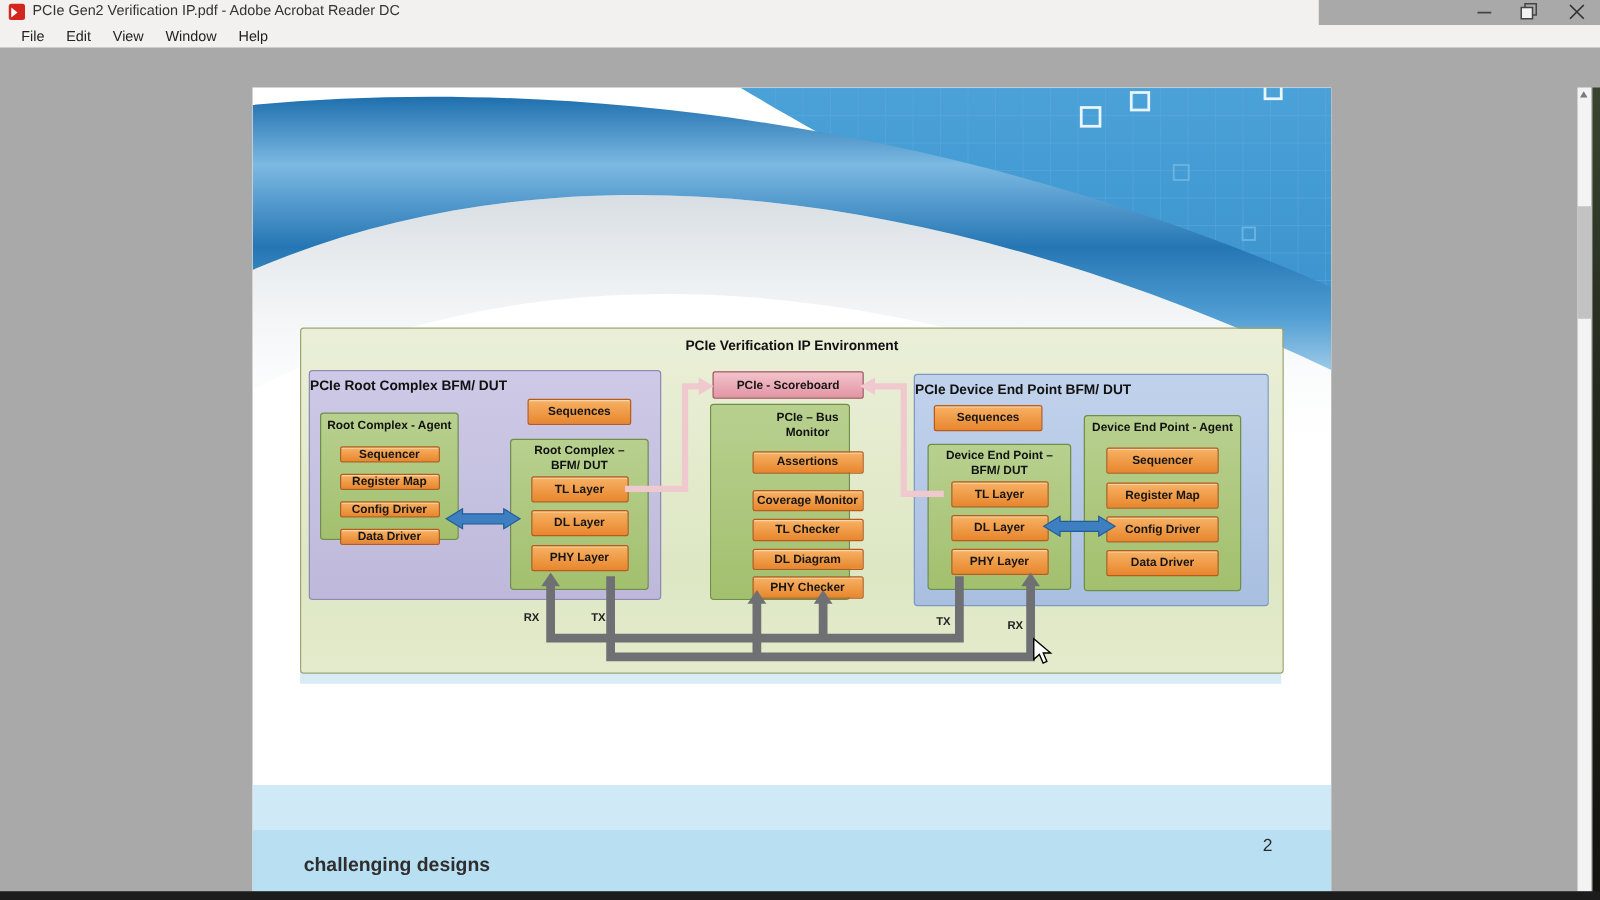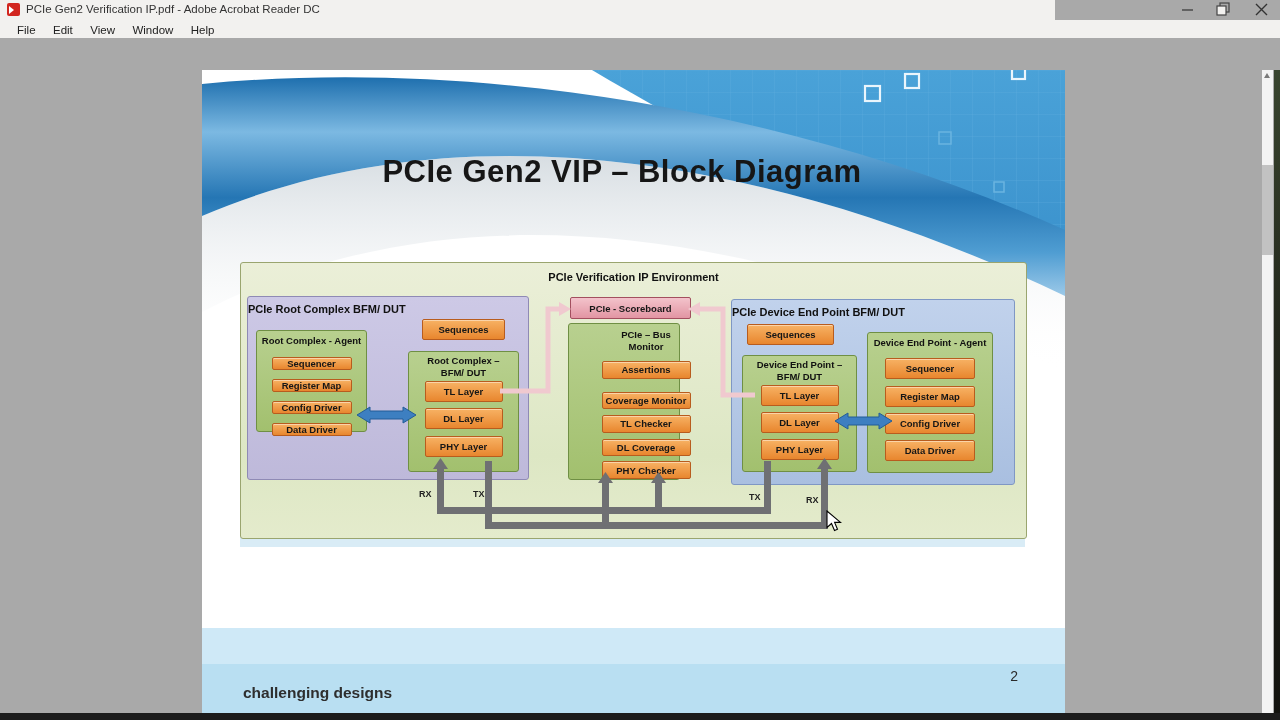--- a/index.html
+++ b/index.html
@@ -117,21 +117,20 @@
         <path d="M390 0 L863 0 L863 196 C688 168 512 72 390 0 Z" fill="url(#grid)"></path>
         <rect x="663" y="16" width="15" height="15" fill="none" stroke="#eaf5fc" stroke-width="2.2"></rect>
         <rect x="703" y="4" width="14" height="14" fill="none" stroke="#eaf5fc" stroke-width="2.2"></rect>
         <rect x="810" y="-4" width="13" height="13" fill="none" stroke="#eaf5fc" stroke-width="2.2"></rect>
         <rect x="737" y="62" width="12" height="12" fill="none" stroke="#6ab4e0" stroke-width="1.5"></rect>
         <rect x="792" y="112" width="10" height="10" fill="none" stroke="#6ab4e0" stroke-width="1.5"></rect>
         <path d="M0 146 C270 30 590 96 863 226 L863 302 C590 172 270 102 0 242 Z" fill="url(#gFade)" opacity="0.8"></path>
         <path d="M0 14 C270 -12 590 38 863 160 L863 226 C590 96 270 30 0 146 Z" fill="url(#gRibbon)"></path>
       </svg>
 
-      <div class="slide-title">PCIe Gen2 VIP – Block Diagram</div>
 
       <div class="env">
         <div class="env-title">PCIe Verification IP Environment</div>
       </div>
 
       <div class="lav">
         <div class="ctitle">PCIe Root Complex BFM/ DUT</div>
       </div>
       <div class="gbox" style="left:54px;top:260px;width:111px;height:102px;">
         <div class="gtitle" style="margin-top:4px;">Root Complex - Agent</div>
@@ -147,21 +146,21 @@
         <div class="obtn" style="width:78px;height:21px;margin-top:6px;">DL Layer</div>
         <div class="obtn" style="width:78px;height:21px;margin-top:7px;">PHY Layer</div>
       </div>
 
       <div class="scoreboard">PCIe - Scoreboard</div>
       <div class="gbox" style="left:366px;top:253px;width:112px;height:157px;padding-left:44px;">
         <div class="gtitle" style="margin-top:5px;">PCIe – Bus Monitor</div>
         <div class="obtn" style="width:89px;height:20px;margin-top:8px;">Assertions</div>
         <div class="obtn" style="width:89px;height:20px;margin-top:13px;">Coverage Monitor</div>
         <div class="obtn" style="width:89px;height:20px;margin-top:6px;">TL Checker</div>
-        <div class="obtn" style="width:89px;height:20px;margin-top:6px;">DL Coverage</div>
+        <div class="obtn" style="width:89px;height:20px;margin-top:6px;">DL Diagram</div>
         <div class="obtn" style="width:89px;height:20px;margin-top:5px;">PHY Checker</div>
       </div>
 
       <div class="devc">
         <div class="ctitle">PCIe Device End Point BFM/ DUT</div>
       </div>
       <div class="obtn oseq" style="left:545px;top:254px;width:87px;height:21px;">Sequences</div>
       <div class="gbox" style="left:540px;top:285px;width:115px;height:117px;">
         <div class="gtitle" style="margin-top:3px;width:100px;">Device End Point – BFM/ DUT</div>
         <div class="obtn" style="width:78px;height:21px;margin-top:2px;">TL Layer</div>

